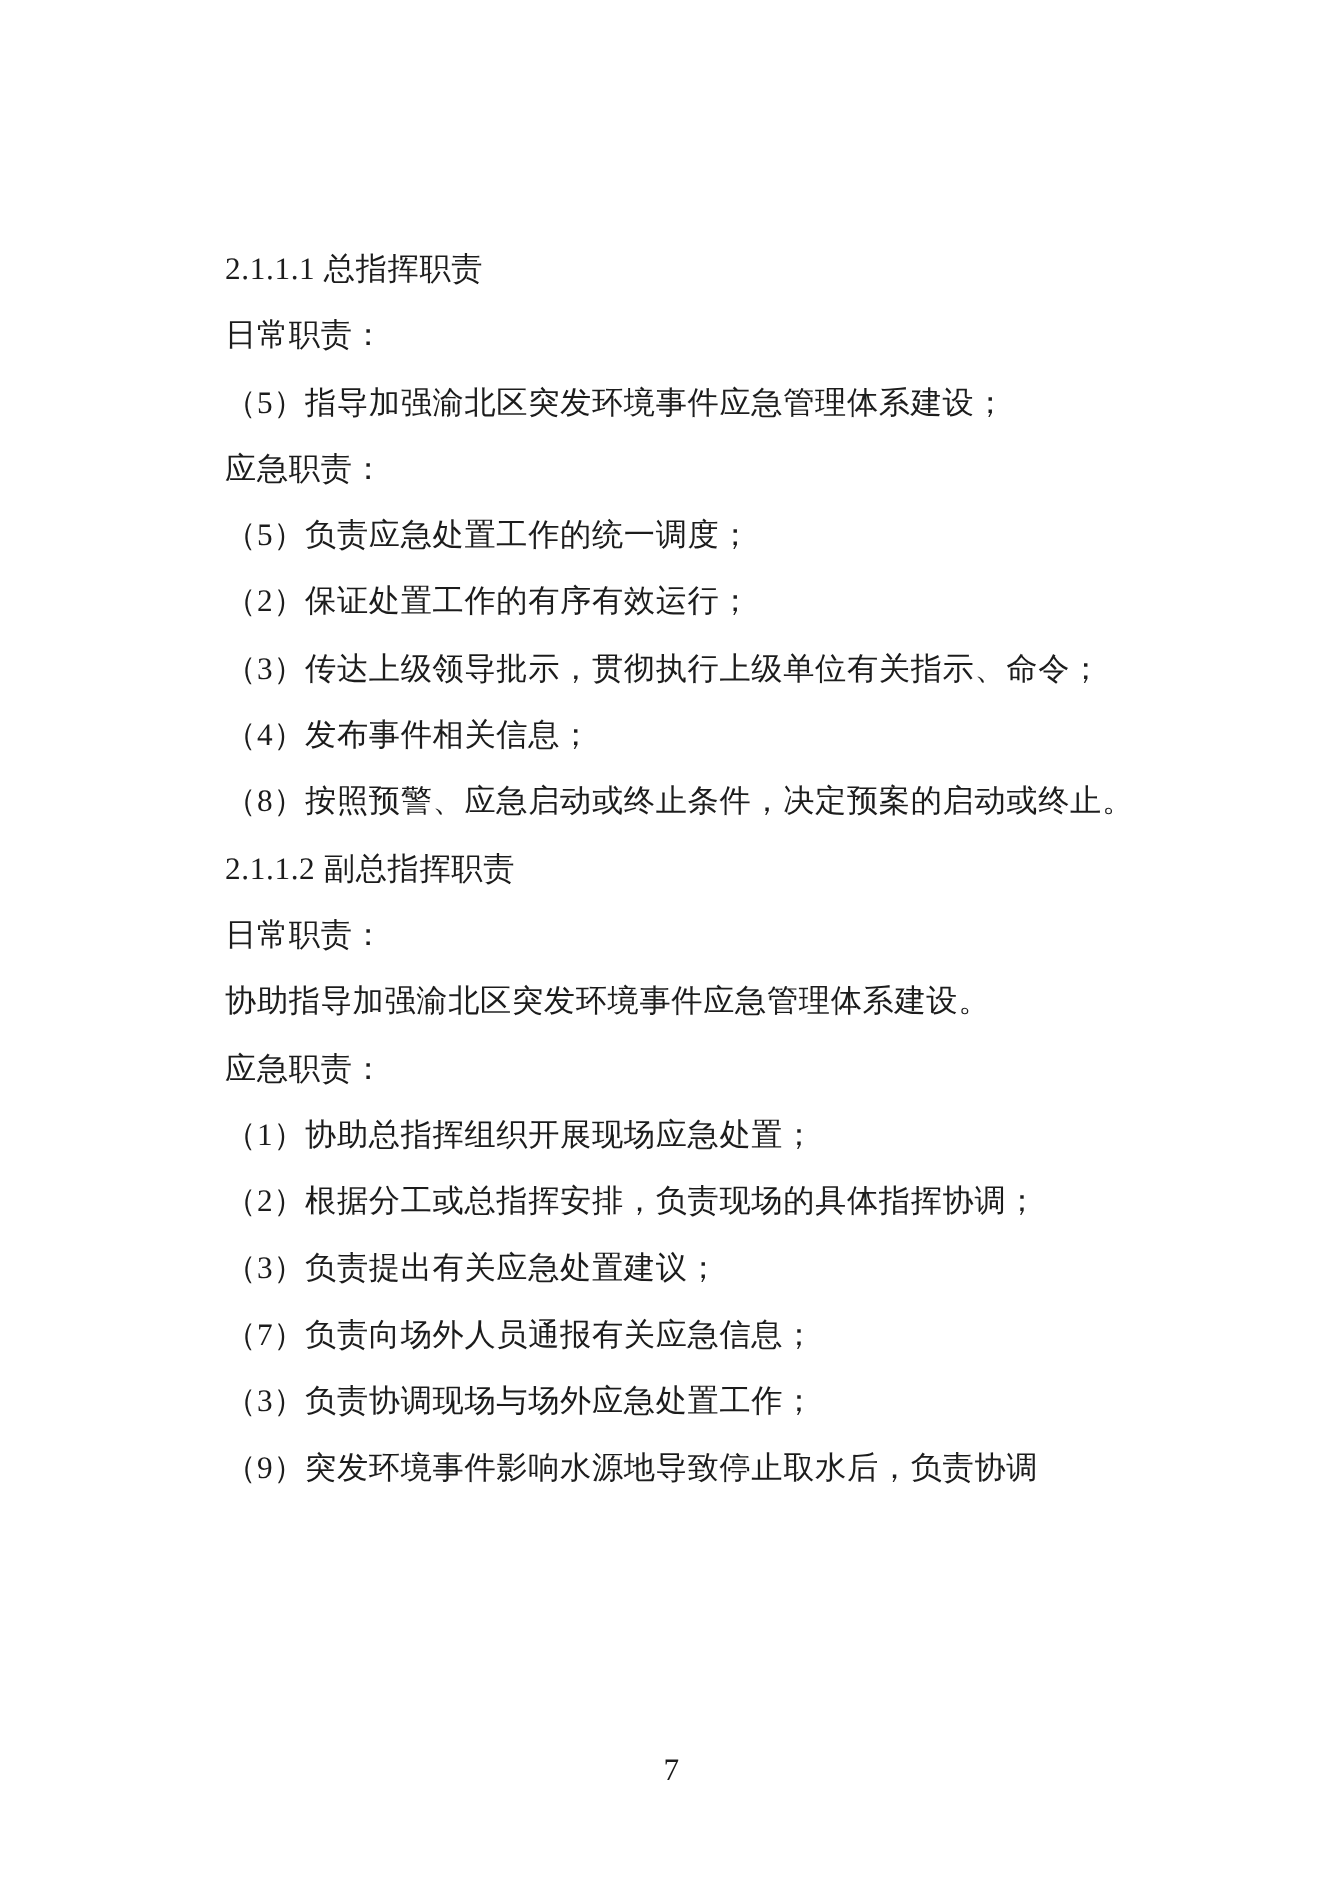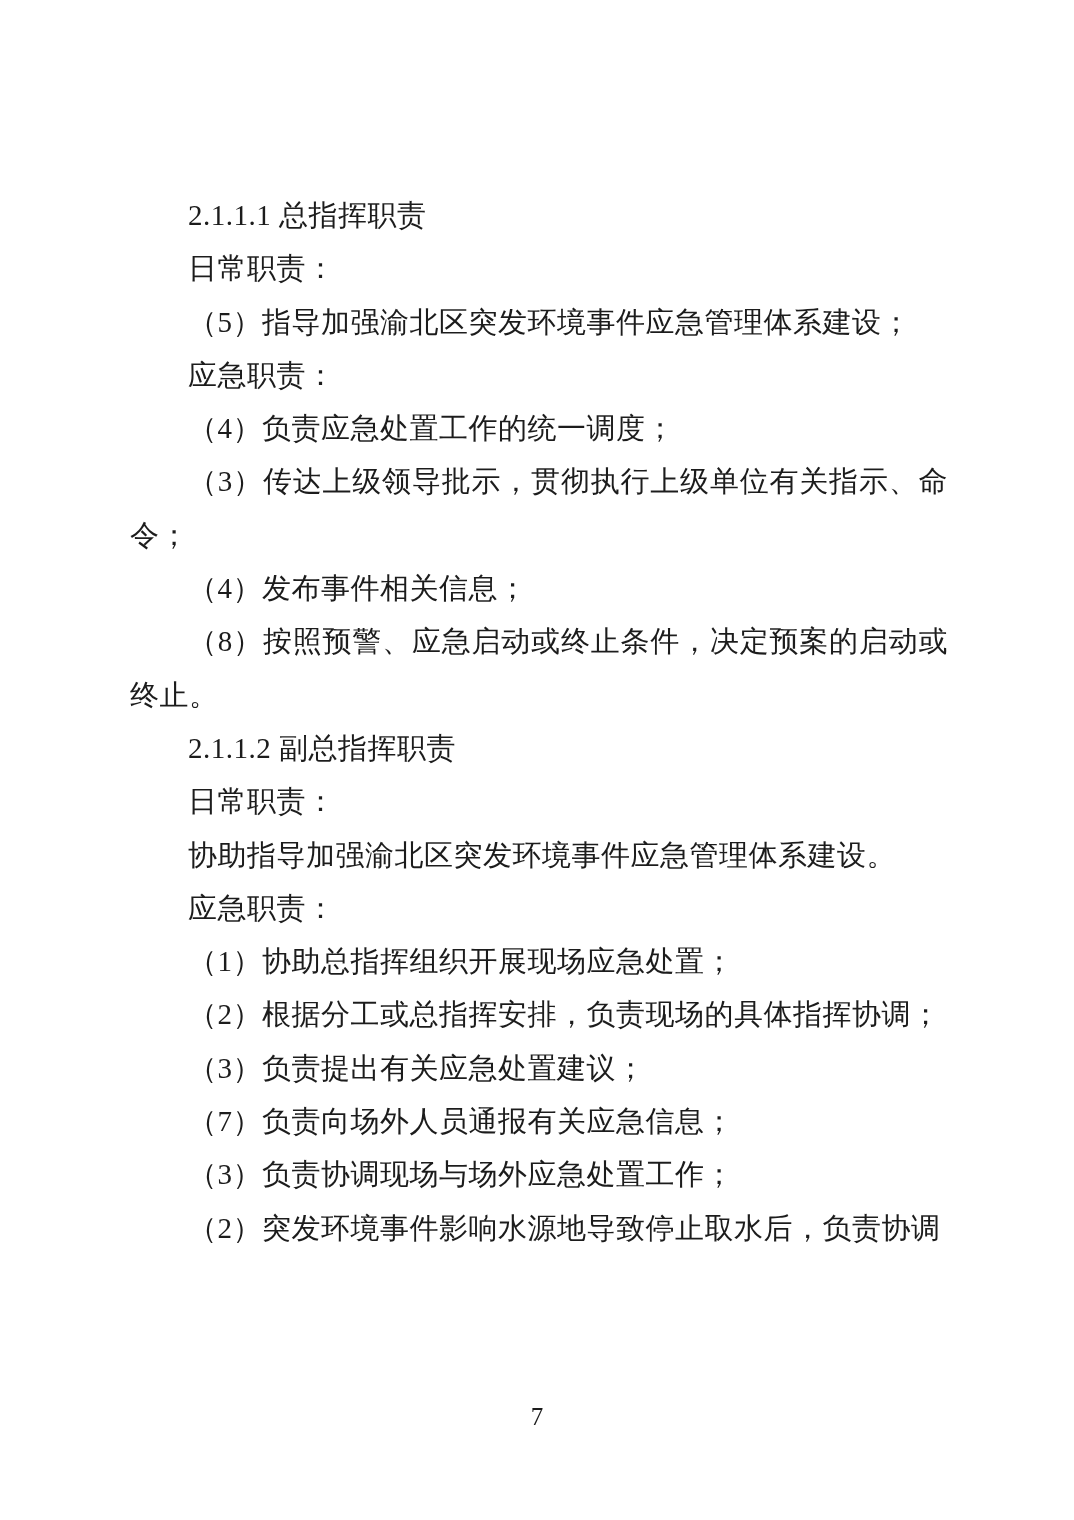--- a/index.html
+++ b/index.html
@@ -14,21 +14,21 @@
     background: #ffffff;
     overflow: hidden;
     font-family: "Liberation Serif", "DejaVu Serif", serif;
     color: #1c1c1c;
   }
   .content {
     position: absolute;
     left: 130px;
     top: 189px;
     width: 818px;
-    font-size: 29px;
+    font-size: 25px;
     line-height: 53.3px;
     font-family: Liberation Serif, serif;
   }
   .para {
     margin: 0;
     padding: 0;
     text-indent: 2em;
     text-align: justify;
     letter-spacing: 0.5px;
     word-break: break-all;
@@ -46,29 +46,30 @@
 </style>
 </head>
 <body>
 
 <div class="page">
   <div class="content">
     <p class="para">2.1.1.1 总指挥职责</p>
     <p class="para">日常职责：</p>
     <p class="para">（5）指导加强渝北区突发环境事件应急管理体系建设；</p>
     <p class="para">应急职责：</p>
-    <p class="para">（4）负责应急处置工作的统一调度；</p>
+    <p class="para">（5）负责应急处置工作的统一调度；</p>
+    <p class="para">（2）保证处置工作的有序有效运行；</p>
     <p class="para">（3）传达上级领导批示，贯彻执行上级单位有关指示、命令；</p>
     <p class="para">（4）发布事件相关信息；</p>
     <p class="para">（8）按照预警、应急启动或终止条件，决定预案的启动或终止。</p>
     <p class="para">2.1.1.2 副总指挥职责</p>
     <p class="para">日常职责：</p>
     <p class="para">协助指导加强渝北区突发环境事件应急管理体系建设。</p>
     <p class="para">应急职责：</p>
     <p class="para">（1）协助总指挥组织开展现场应急处置；</p>
     <p class="para">（2）根据分工或总指挥安排，负责现场的具体指挥协调；</p>
     <p class="para">（3）负责提出有关应急处置建议；</p>
     <p class="para">（7）负责向场外人员通报有关应急信息；</p>
     <p class="para">（3）负责协调现场与场外应急处置工作；</p>
-    <p class="para">（2）突发环境事件影响水源地导致停止取水后，负责协调</p>
+    <p class="para">（9）突发环境事件影响水源地导致停止取水后，负责协调</p>
   </div>
   <div class="page-footer">7</div>
 </div>
 
 </body></html>

